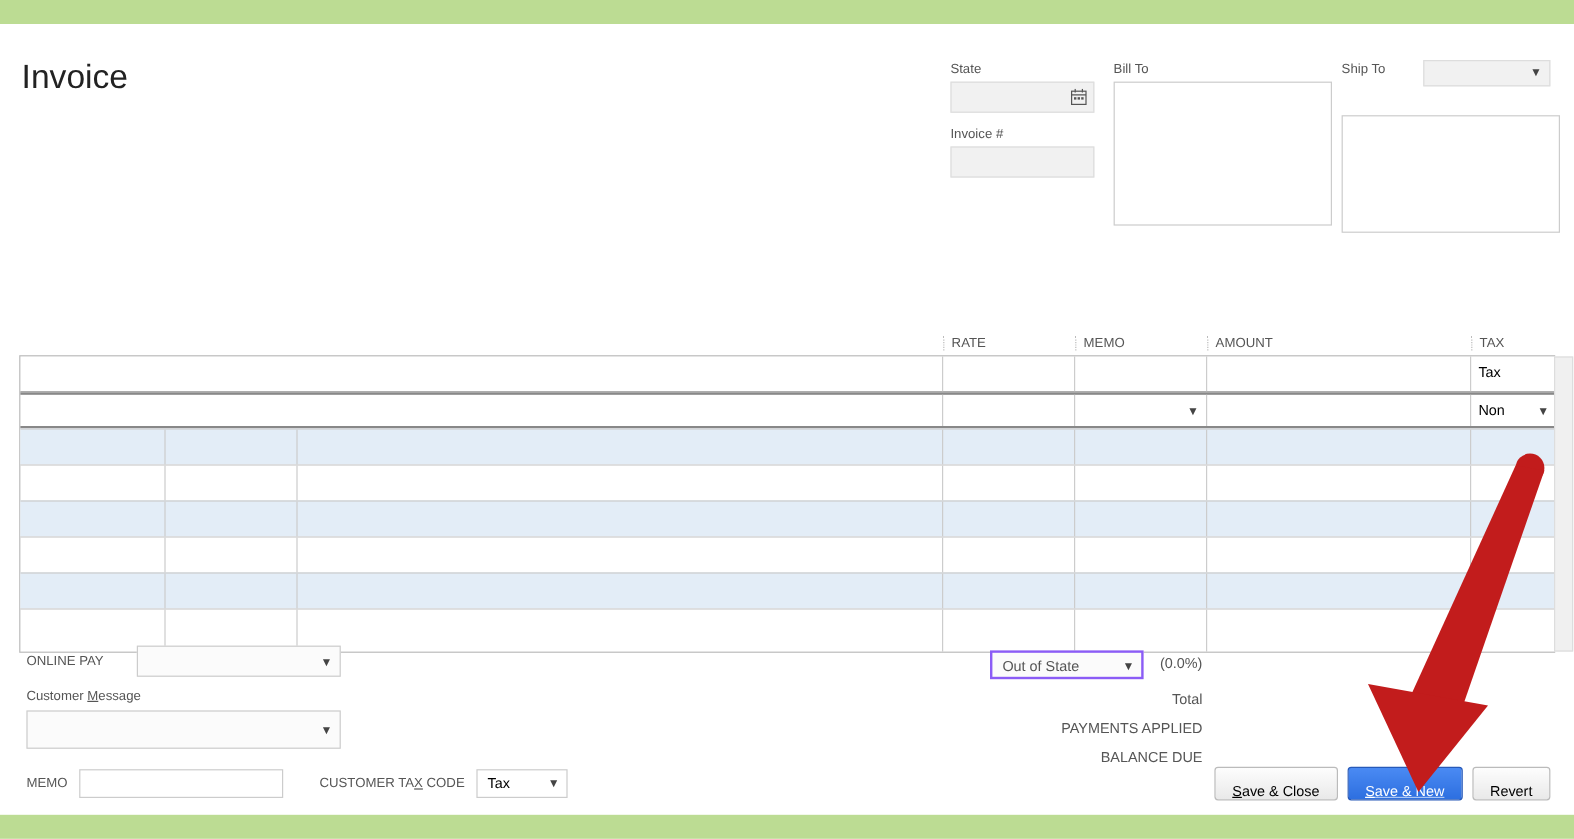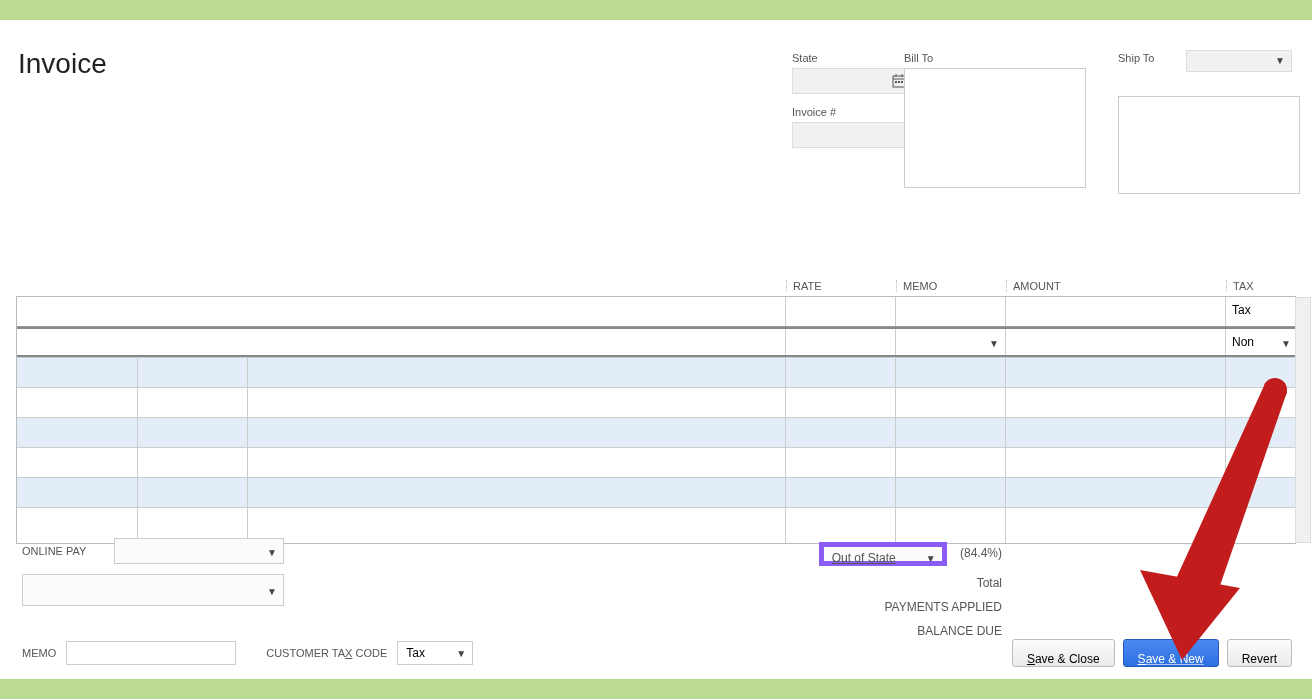--- a/index.html
+++ b/index.html
@@ -10,21 +10,21 @@
   
   .field-label { font-size: 11px; color: #555; text-transform: none; margin-bottom: 4px; display: block; }
   
   .date-block { position: absolute; top: 32px; left: 792px; width: 120px; }
   .date-input { width: 120px; height: 26px; background: #f1f1f1; border: 1px solid #ddd; position: relative; }
   .cal-icon { position: absolute; right: 4px; top: 4px; width: 16px; height: 16px; display:flex; align-items:center; justify-content:center; }
   
   .invoice-num-block { position: absolute; top: 86px; left: 792px; width: 120px; }
   .invoice-num-input { width: 120px; height: 26px; background: #f1f1f1; border: 1px solid #ddd; }
   
-  .billto-block { position: absolute; top: 32px; left: 904px; width: 148px; }
+  .billto-block { position: absolute; top: 32px; left: 928px; width: 148px; }
   .billto-box { width: 182px; height: 120px; border: 1px solid #ccc; background:#fff; }
   
   .shipto-block { position: absolute; top: 32px; left: 1118px; width: 182px; }
   .shipto-dropdown { position: absolute; top: 30px; left: 1186px; width: 106px; height: 22px; background:#f1f1f1; border:1px solid #ddd; }
   .shipto-dropdown .chev { position:absolute; right:6px; top:4px; }
   .shipto-box { width: 182px; height: 98px; border: 1px solid #ccc; background:#fff; margin-top: 22px; }
   
   .table-wrap { position: absolute; top: 220px; left: 16px; right: 16px; }
   .col-headers { display:flex; font-size:11px; color:#555; padding-bottom:4px; }
   .col-headers .spacer { flex: 1; }
@@ -45,21 +45,21 @@
   .chev { font-size:10px; color:#444; }
   .scrollbar { position:absolute; right:-16px; top:0; bottom:0; width:16px; background:#f0f0f0; border:1px solid #ddd; }
   
   .bottom-left { position:absolute; left: 22px; top: 518px; width: 400px; }
   .bl-row { display:flex; align-items:center; margin-bottom: 10px; font-size:11px; color:#555; }
   .bl-label { width: 92px; }
   .dropdown { height: 26px; background:#fbfbfb; border:1px solid #ccc; position:relative; font-size:12px; padding:5px 8px; }
   .dropdown .chev { position:absolute; right:6px; top:8px; }
   
   .bottom-right { position:absolute; right: 310px; top: 522px; text-align:right; font-size:12px; color:#555; }
-  .tax-select { display:inline-block; width: 128px; height:24px; background:#fbfbfb; border:5px solid #8b5cf6; position:relative; font-size:12px; padding:4px 8px; text-align:left; vertical-align:middle;text-decoration:underline; }
+  .tax-select { display:inline-block; width: 128px; height:24px; background:#fbfbfb; border:2px solid #8b5cf6; position:relative; font-size:12px; padding:4px 8px; text-align:left; vertical-align:middle; }
   .tax-select .chev { position:absolute; right:6px; top:6px; }
   .br-line { margin-bottom: 10px; text-align:right; }
   
   .footer-row { position:absolute; bottom: 12px; left: 22px; right: 20px; display:flex; align-items:center; }
   .footer-row .memo-label { font-size:11px; color:#555; margin-right: 10px; }
   .memo-input { width: 170px; height:24px; border:1px solid #ccc; }
   .ctc-label { font-size:11px; color:#555; margin-left: 30px; margin-right: 10px; }
   .ctc-select { width: 76px; height:24px; border:1px solid #ccc; position:relative; font-size:12px; padding:4px 8px; }
   .ctc-select .chev { position:absolute; right:6px; top:6px; }
   .footer-row .spacer { flex:1; }
@@ -193,29 +193,30 @@
     </div>
   </div>
 
   <div class="bottom-left">
     <div class="bl-row">
       <span class="bl-label">ONLINE PAY</span>
       <div class="dropdown" style="width:170px;">
           <span class="chev">▼</span>
         </div>
     </div>
+    <div style="font-size:11px; color:#555; margin-bottom:6px;"><span>Customer </span><span style="text-decoration:underline;">M</span><span>essage</span></div>
     <div class="dropdown" style="width:262px; height:32px;">
         <span class="chev" style="top:11px;">▼</span>
       </div>
   </div>
 
   <div class="bottom-right">
     <div class="br-line">
       <div class="tax-select"><span>Out of State</span><span class="chev">▼</span></div>
-      <span style="margin-left:10px;">(84.4%)</span>
+      <span style="margin-left:10px;">(0.0%)</span>
     </div>
     <div class="br-line">Total</div>
     <div class="br-line">PAYMENTS APPLIED</div>
     <div class="br-line">BALANCE DUE</div>
   </div>
 
   <div class="footer-row">
     <span class="memo-label">MEMO</span>
     <div class="memo-input"></div>
     <span class="ctc-label"><span>CUSTOMER TA</span><span style="text-decoration:underline;">X</span><span> CODE</span></span>

